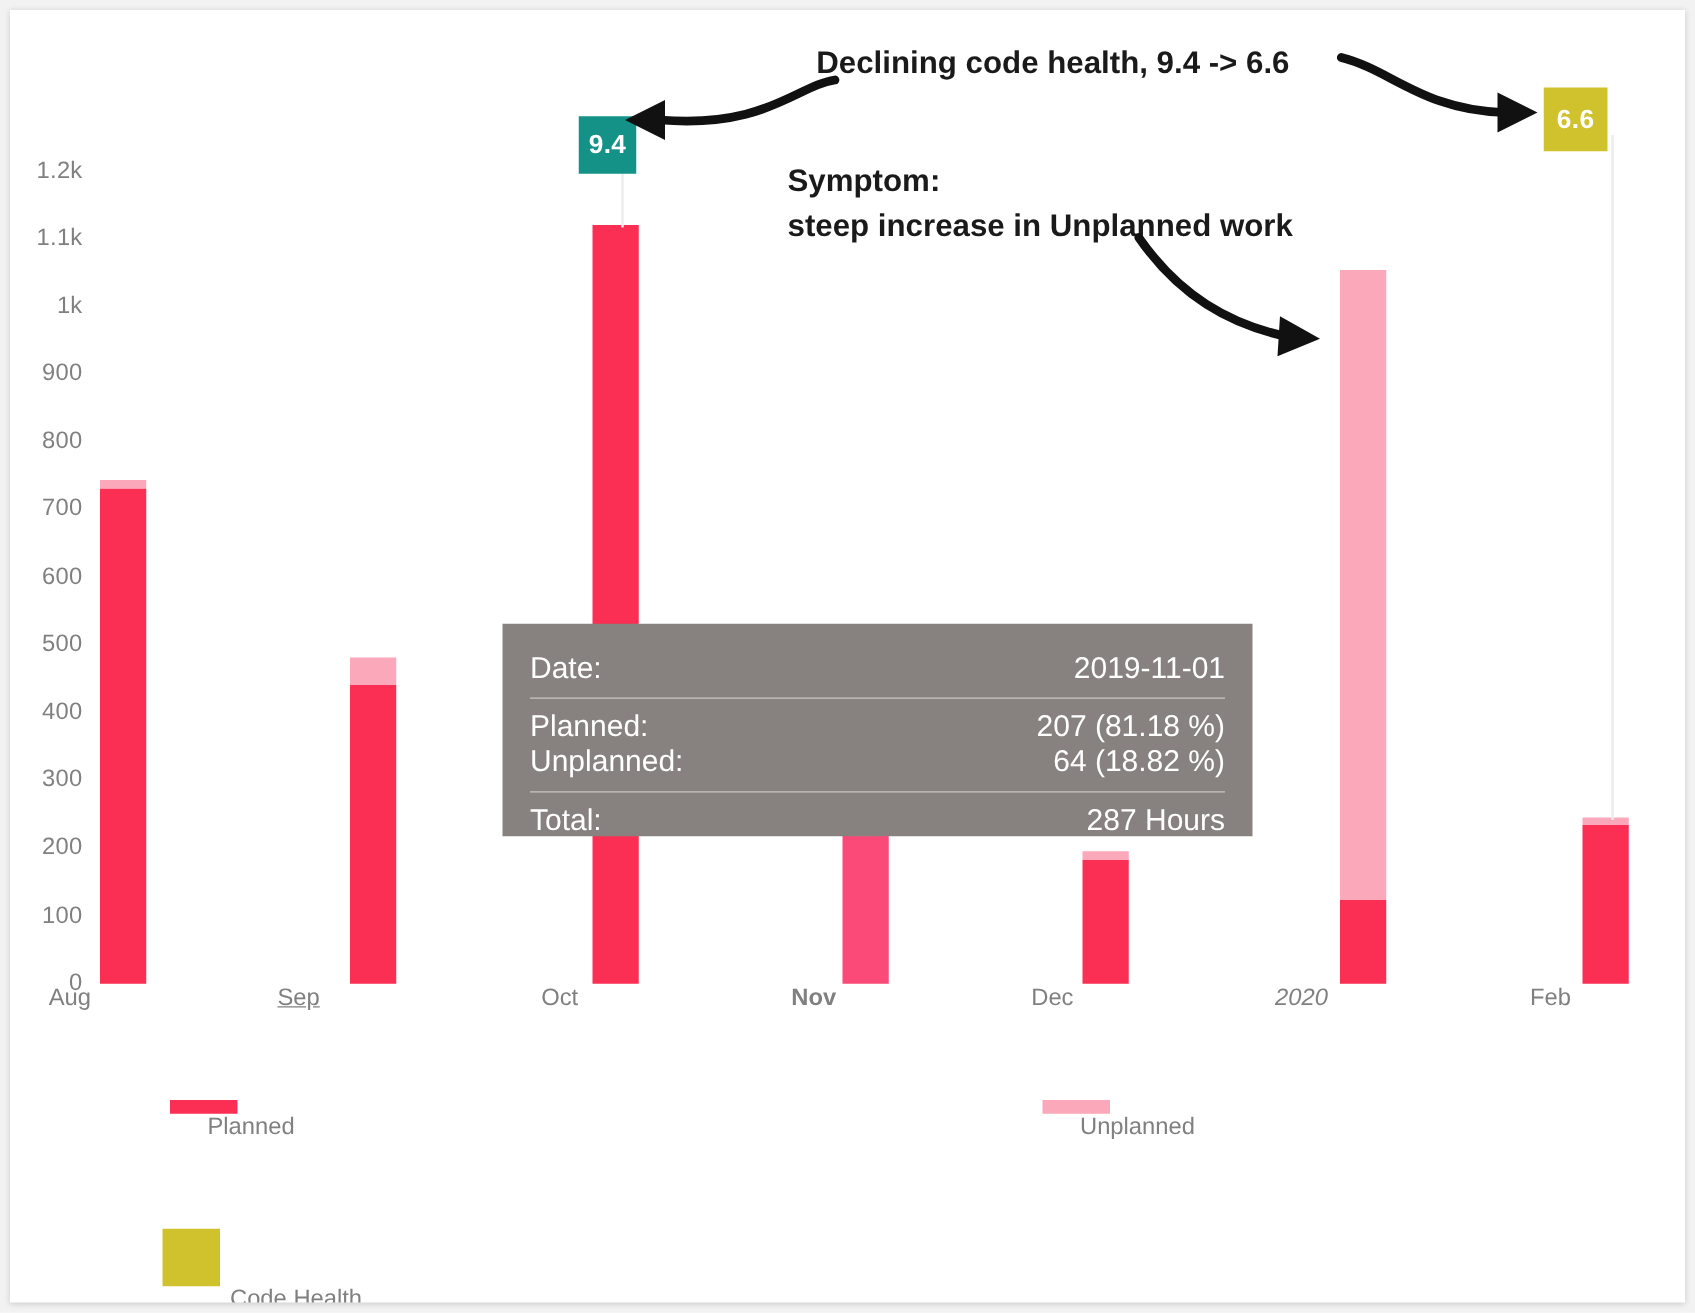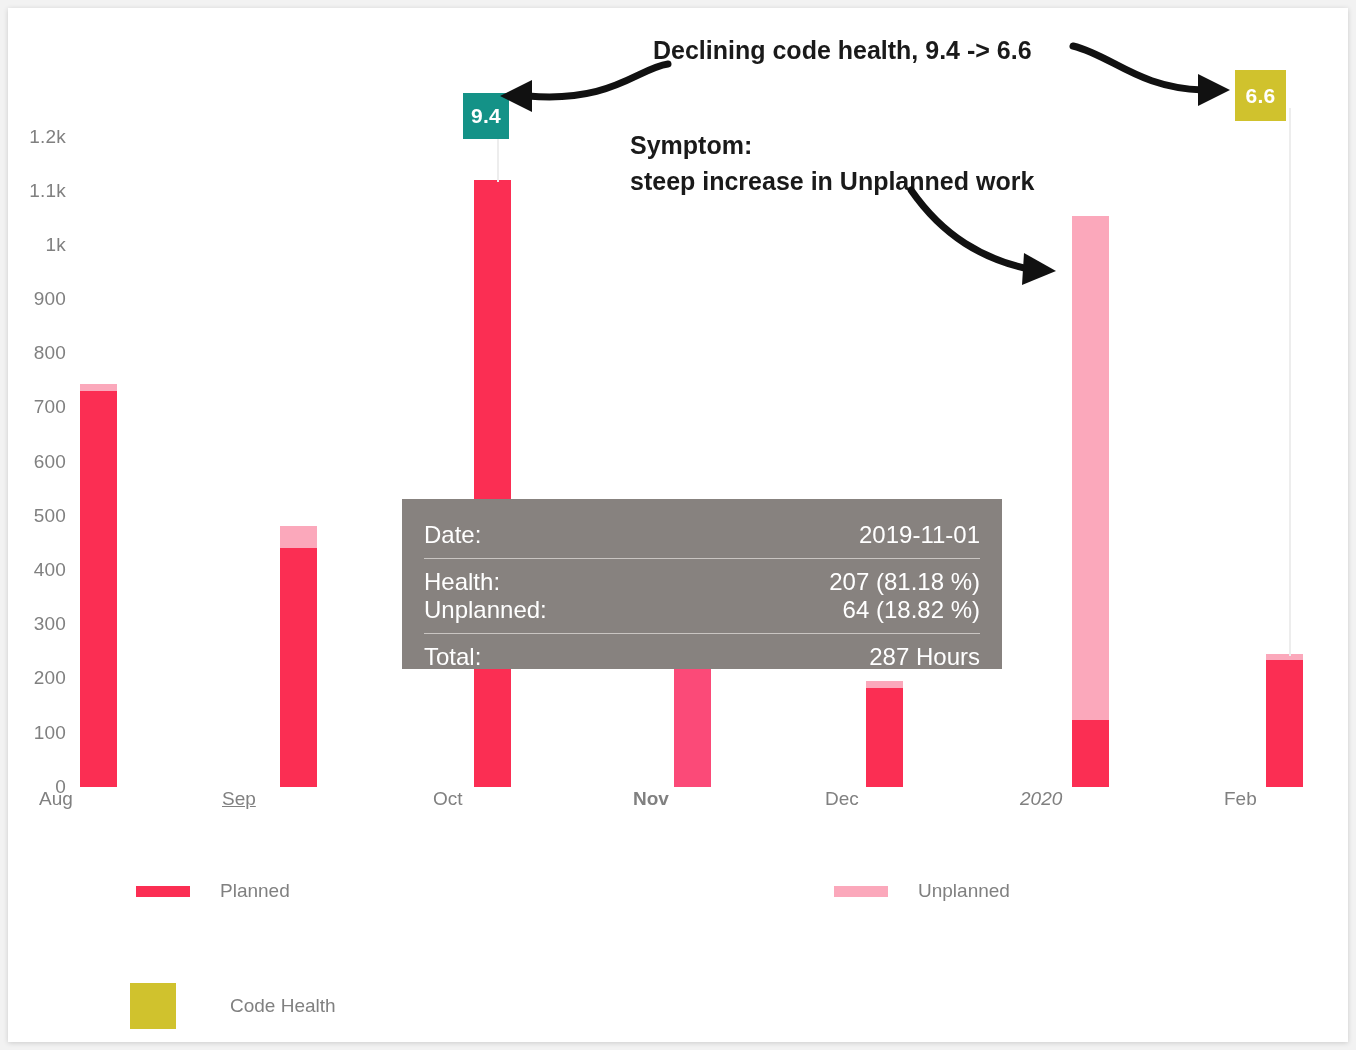--- a/index.html
+++ b/index.html
@@ -93,21 +93,21 @@
   #tooltip hr {
     border: none;
     border-top: 1px solid #c9c5c2;
     margin: 9px 0;
   }
 
   
   .legend-item {
     position: absolute;
     display: flex;
-    align-items: center;
+    flex-direction: column;
   }
   .legend-swatch-line { width: 54px; height: 11px; }
   .legend-swatch-box  { width: 46px; height: 46px; }
   .legend-label {
     font-size: 19px;
     color: #808080;
     margin-left: 30px;
     white-space: nowrap;
   }
   .legend-label-box { margin-left: 54px; }
@@ -183,21 +183,21 @@
       <polygon points="1016,245 1048,263 1014,277" fill="#111"></polygon>
     </svg>
 
     <div id="tooltip">
       <div class="row">
         <div class="k">Date:</div>
         <div class="v">2019-11-01</div>
       </div>
       <hr>
       <div class="row">
-        <div class="k">Health:</div>
+        <div class="k">Planned:</div>
         <div class="v">207 (81.18 %)</div>
       </div>
       <div class="row">
         <div class="k">Unplanned:</div>
         <div class="v">64 (18.82 %)</div>
       </div>
       <hr>
       <div class="row">
         <div class="k">Total:</div>
         <div class="v">287 Hours</div>

